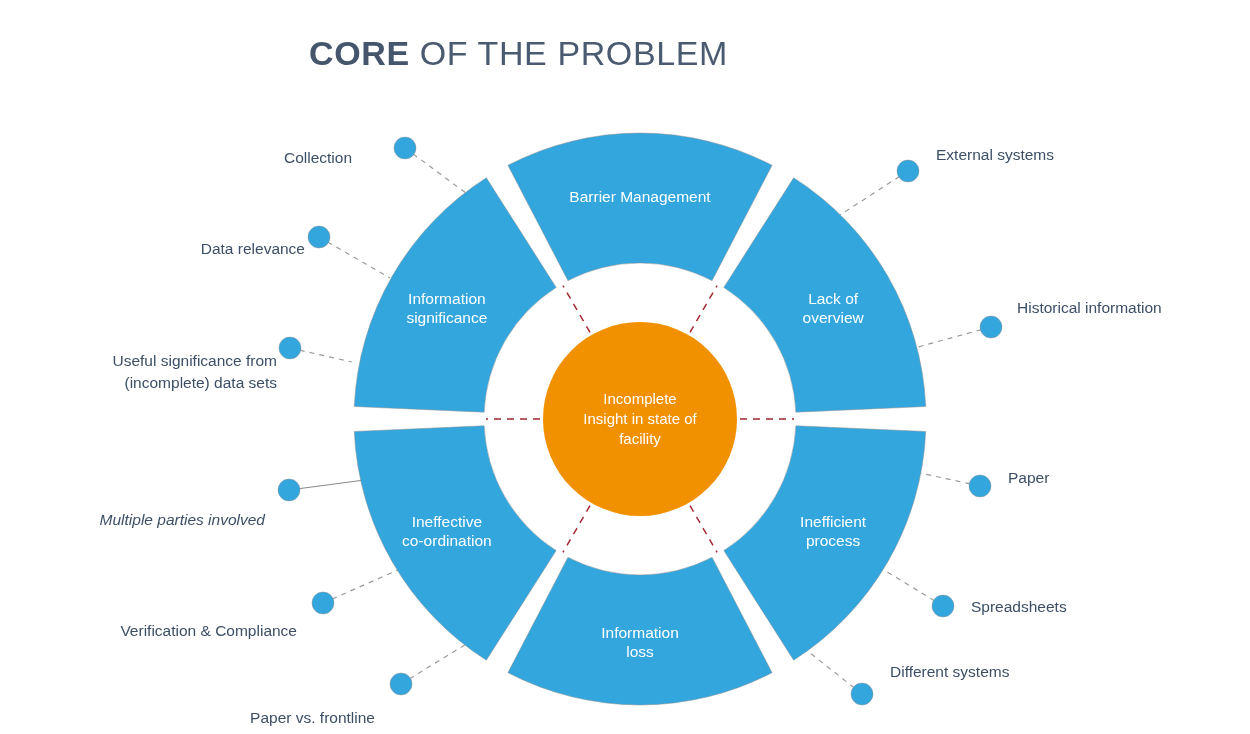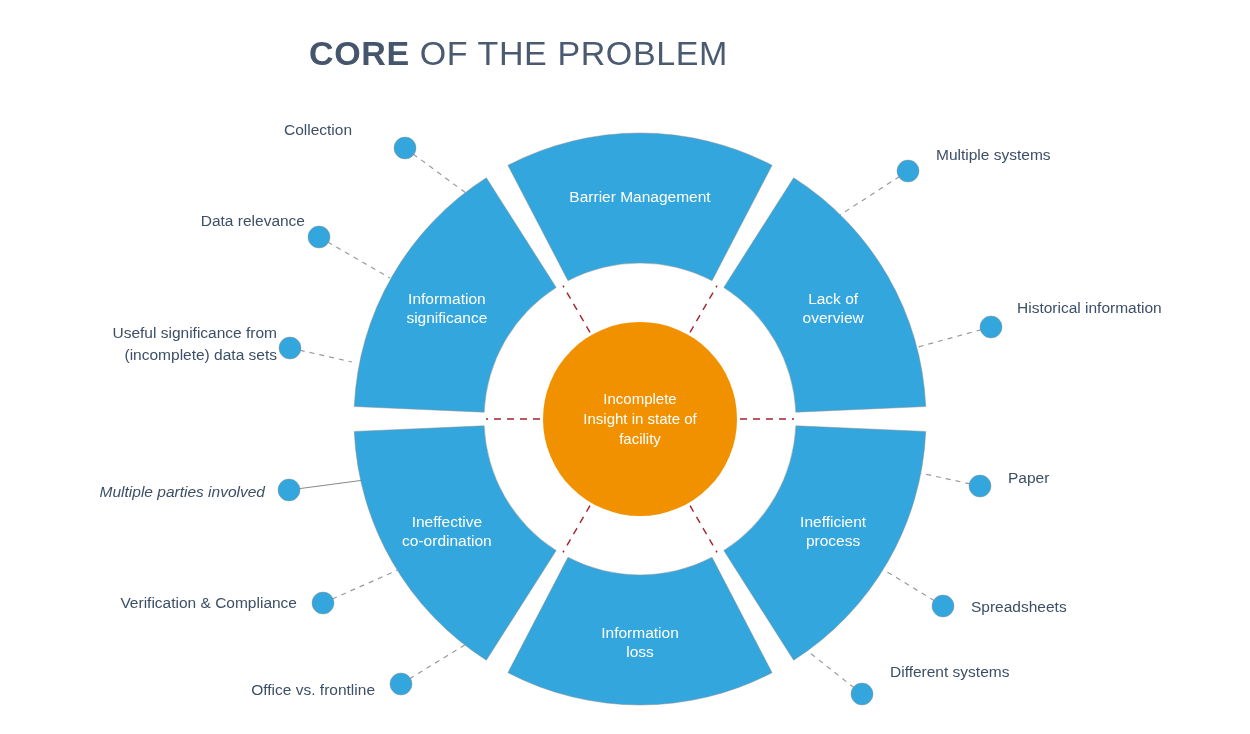--- a/index.html
+++ b/index.html
@@ -98,21 +98,21 @@
 
   
   .outer-label {
     position: absolute;
     color: #3c4f66;
     font-size: 15.5px;
     font-family: "Liberation Sans", sans-serif;
     line-height: 1.45;
     white-space: pre-line;
   }
-  .outer-label.ta-right { text-align: right; transform: translate(-100%, -50%); }
+  .outer-label.ta-right { text-align: right; transform: translate(-100%, -50%); margin-top: 28px; }
   .outer-label.ta-left  { text-align: left;  transform: translate(0, -50%); }
 </style>
 </head>
 <body>
 
 <div id="stage">
 
   <div id="title">
     <span class="strong">CORE</span><span> OF THE PROBLEM</span>
   </div>
@@ -172,21 +172,21 @@
       </g>
   </svg>
 
   <div id="outer-labels">
       <div class="outer-label ta-right" style="left: 352px; top: 130px;">Collection</div>
       <div class="outer-label ta-right" style="left: 305px; top: 221px;">Data relevance</div>
       <div class="outer-label ta-right" style="left: 277px; top: 344px;">Useful significance from
 (incomplete) data sets</div>
       <div class="outer-label ta-right" style="left: 265px; top: 492px; font-style: italic;">Multiple parties involved</div>
       <div class="outer-label ta-right" style="left: 297px; top: 603px;">Verification &amp; Compliance</div>
-      <div class="outer-label ta-right" style="left: 375px; top: 690px;">Office vs. frontline</div>
-      <div class="outer-label ta-left" style="left: 936px; top: 155px;">Multiple systems</div>
+      <div class="outer-label ta-right" style="left: 375px; top: 690px;">Paper vs. frontline</div>
+      <div class="outer-label ta-left" style="left: 936px; top: 155px;">External systems</div>
       <div class="outer-label ta-left" style="left: 1017px; top: 308px;">Historical information</div>
       <div class="outer-label ta-left" style="left: 1008px; top: 478px;">Paper</div>
       <div class="outer-label ta-left" style="left: 971px; top: 607px;">Spreadsheets</div>
       <div class="outer-label ta-left" style="left: 890px; top: 672px;">Different systems</div>
     </div>
 
 </div>
 
 </body></html>

